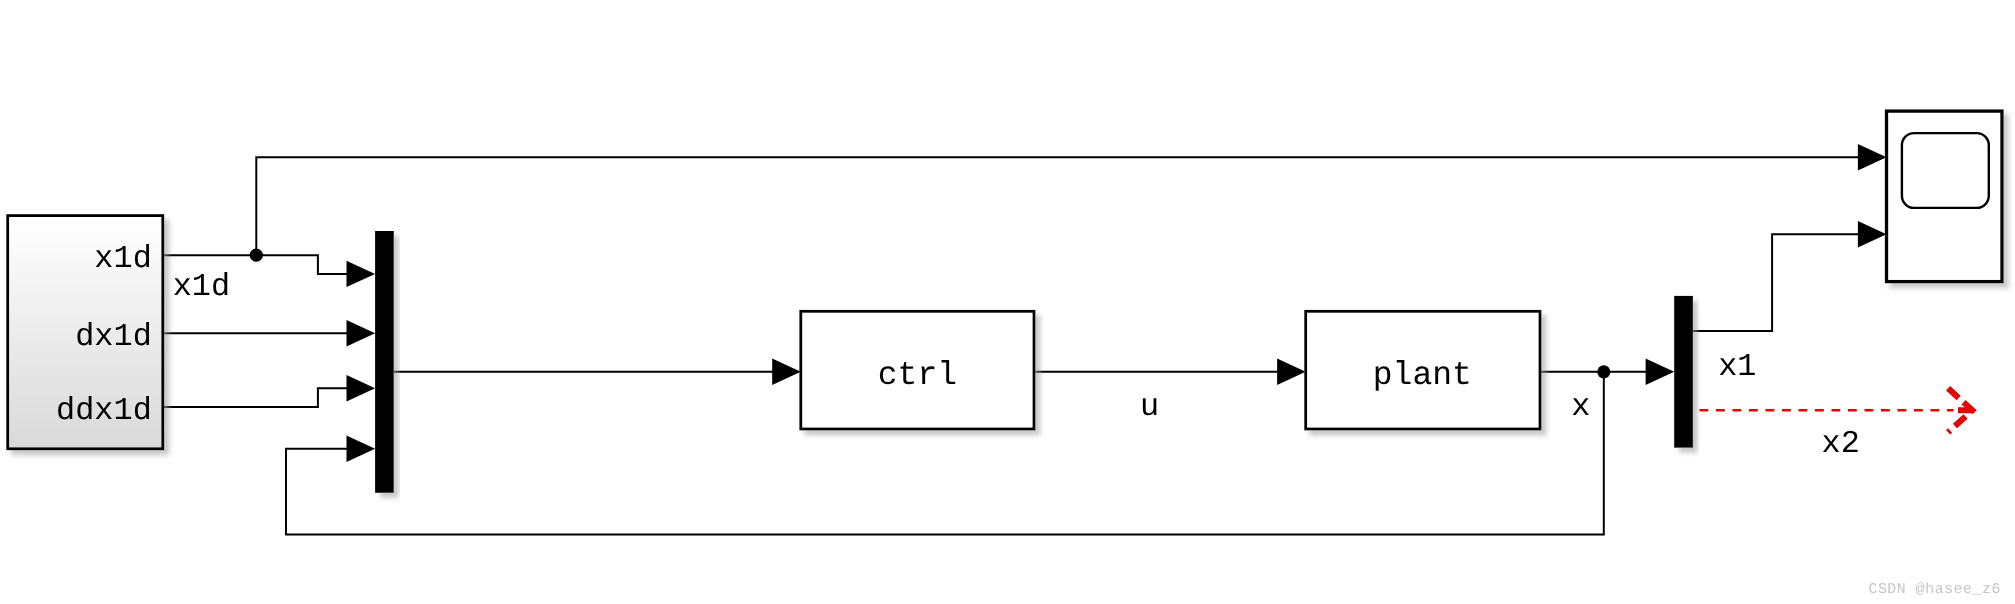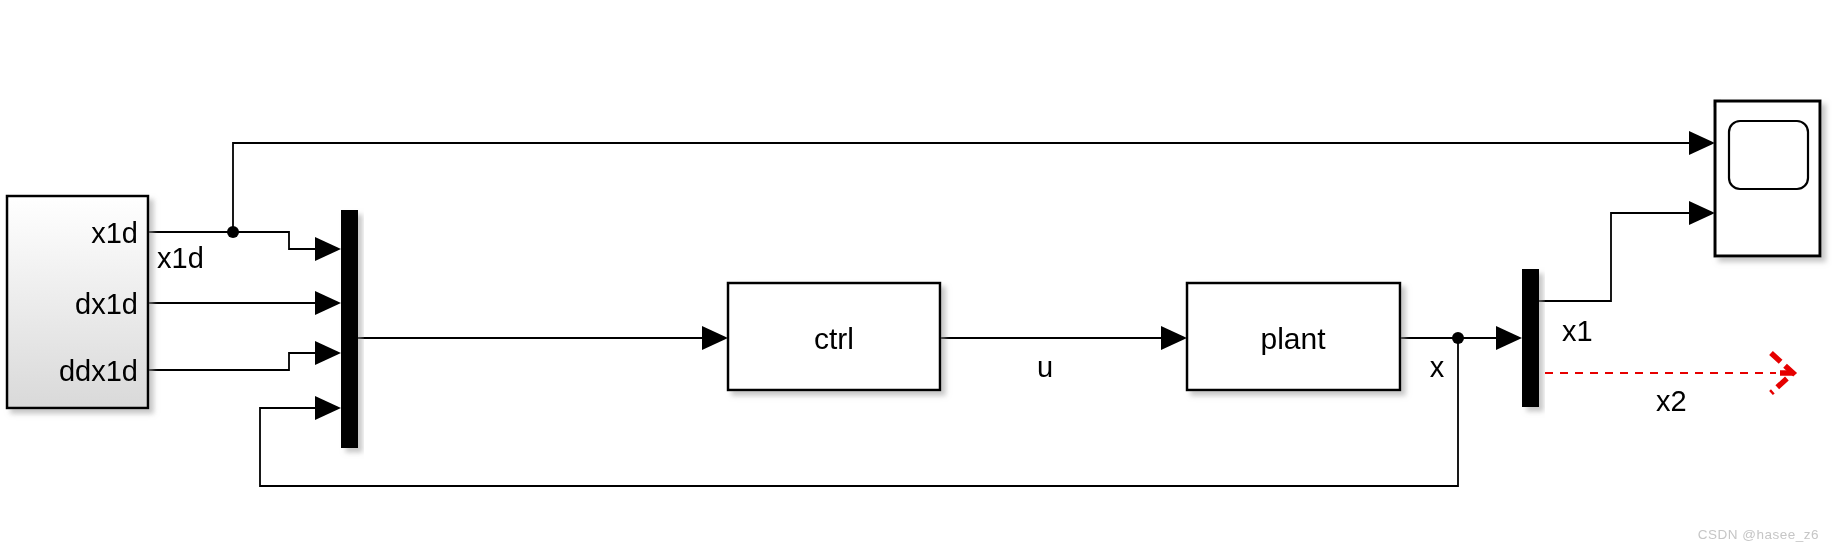--- a/index.html
+++ b/index.html
@@ -7,20 +7,21 @@
     padding: 0;
     background: #ffffff;
     font-family: "Liberation Sans", sans-serif;
   }
   .canvas-wrap {
     position: relative;
     width: 1832px;
     height: 549px;
     background: #ffffff;
     overflow: hidden;
+    font-family: Liberation Mono, monospace;
   }
   svg { display: block; }
   .wire   { stroke: #000000; stroke-width: 1.8; fill: none; }
   .arrow  { fill: #000000; stroke: none; }
   .blockrect { fill: #ffffff; stroke: #000000; stroke-width: 2.5; }
   .bar    { fill: #000000; stroke: none; }
   .blocklabel  { font-size: 30px; fill: #000000; text-anchor: middle; }
   .portlabel   { font-size: 29px; fill: #000000; text-anchor: end; }
   .siglabel    { font-size: 29px; fill: #000000; }
   .redwire     { stroke: #e60000; stroke-width: 2.2; fill: none; stroke-dasharray: 8 7; }

